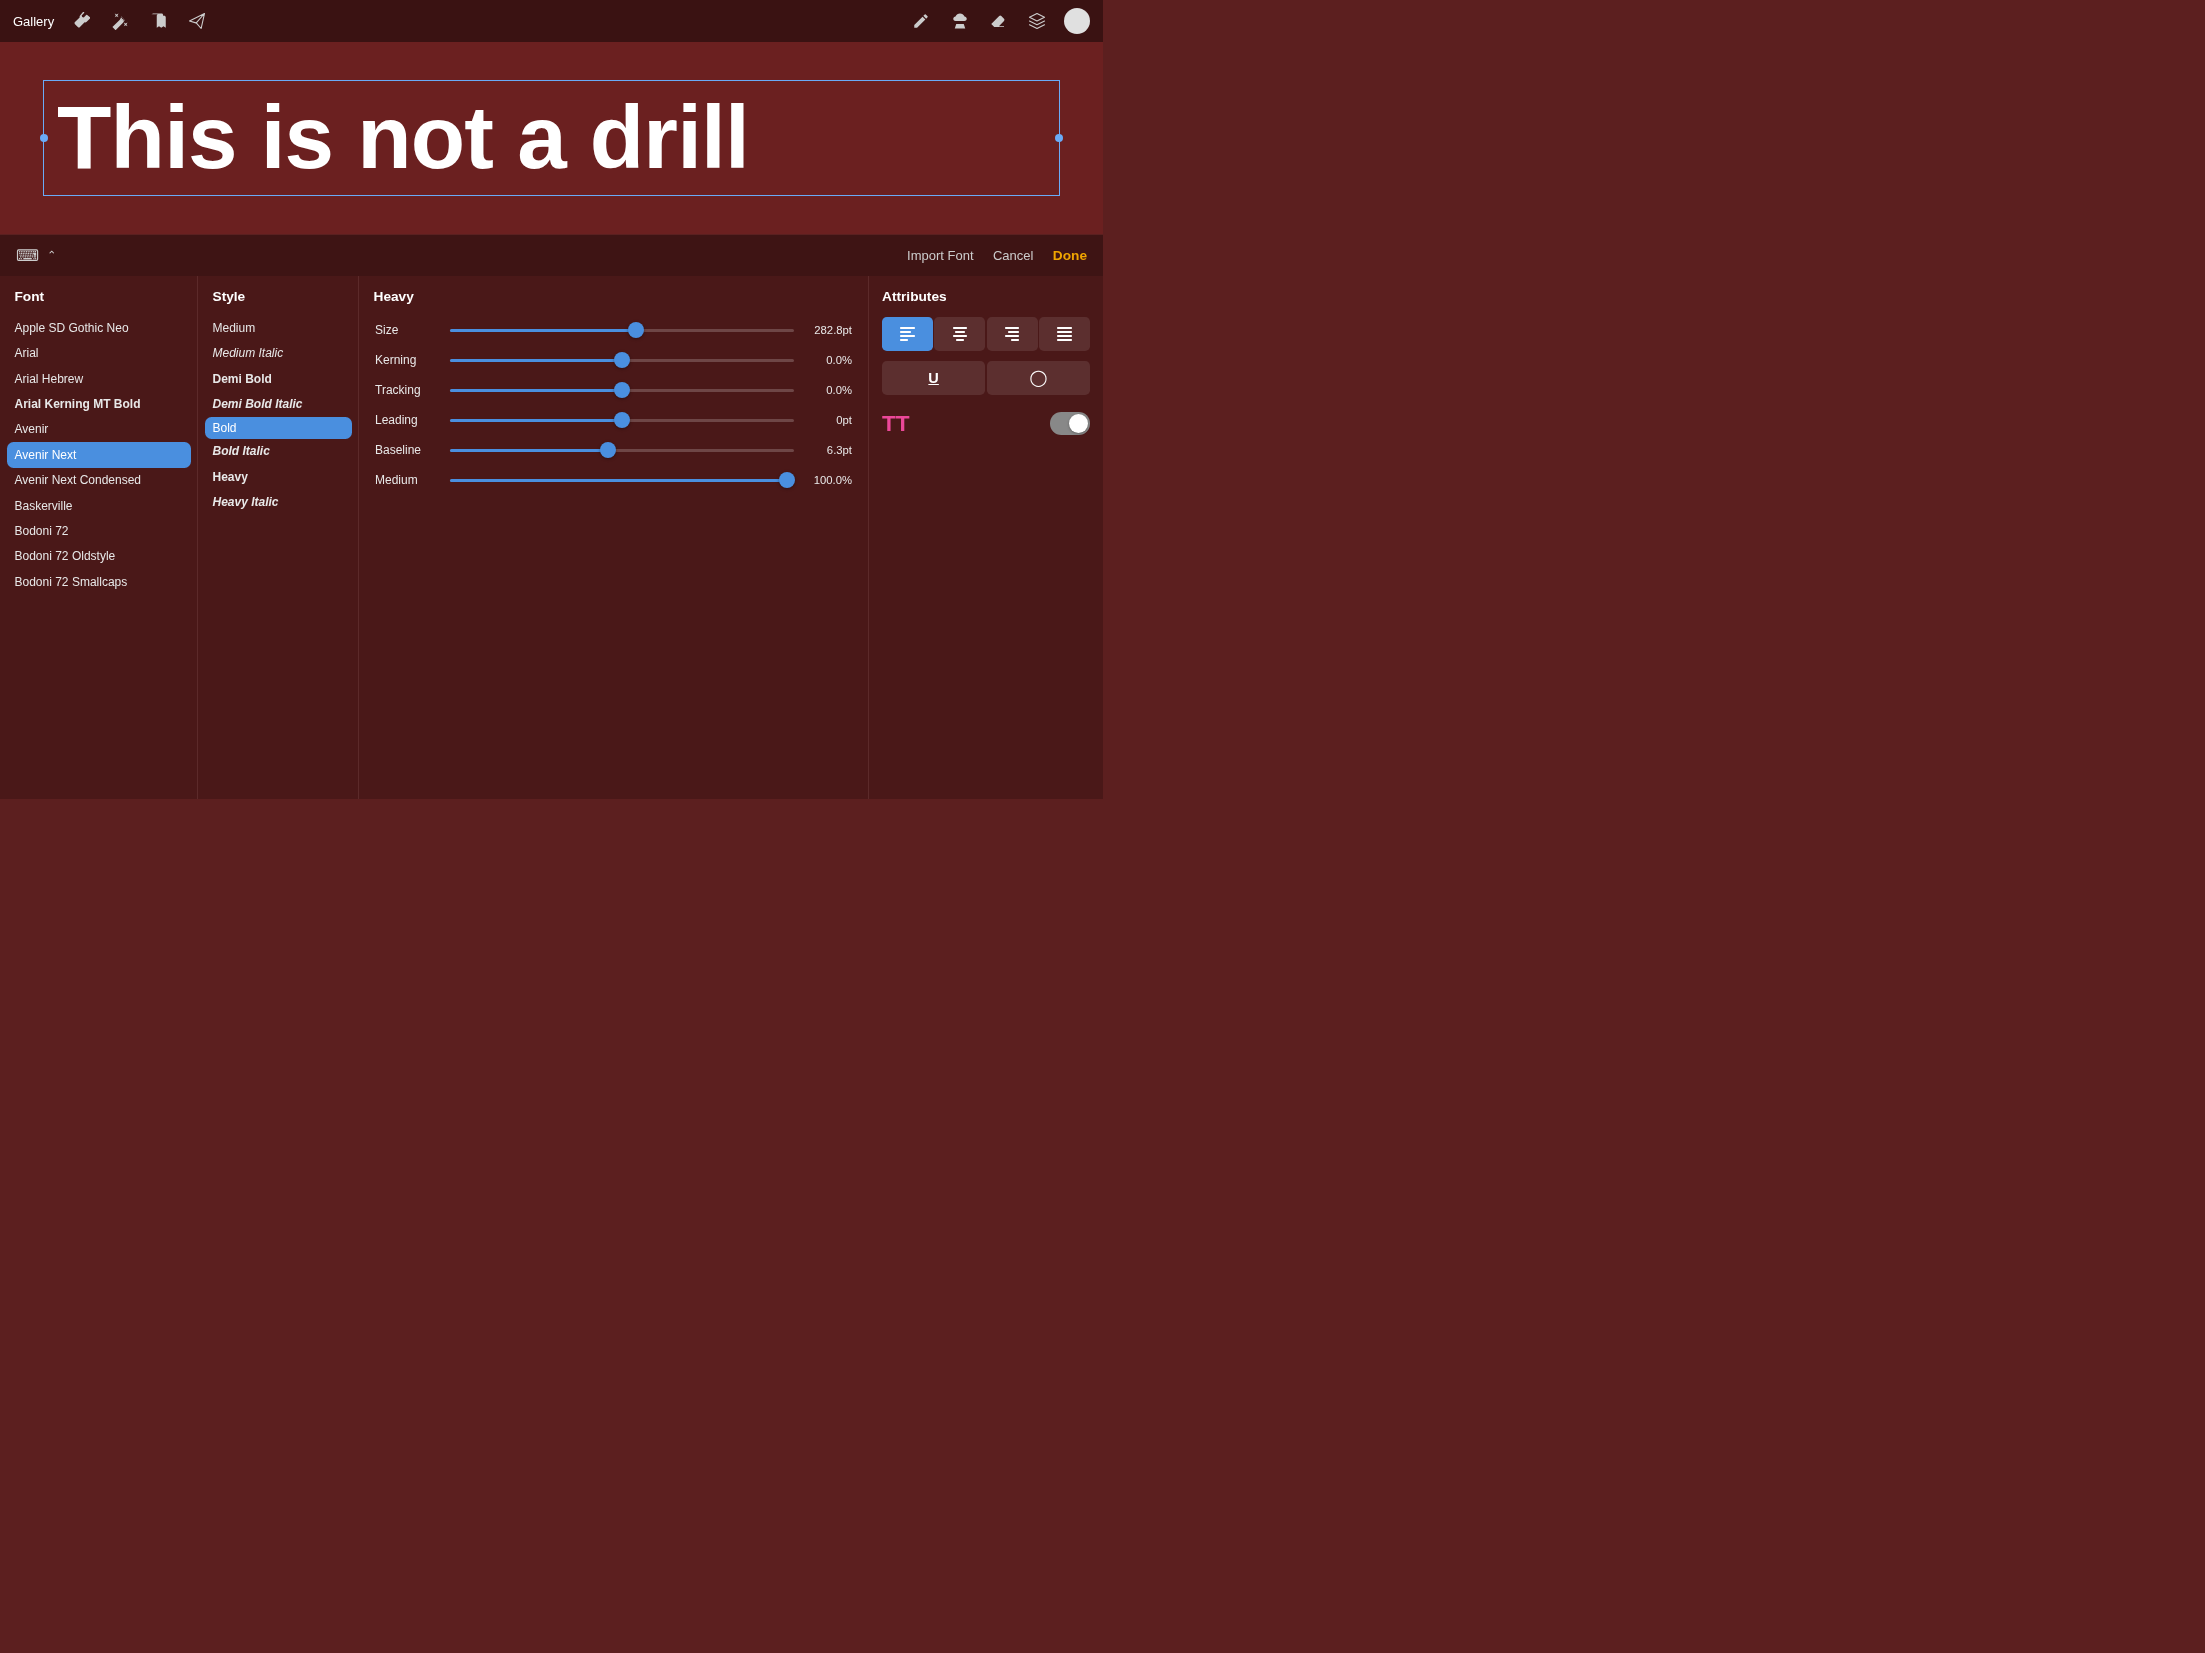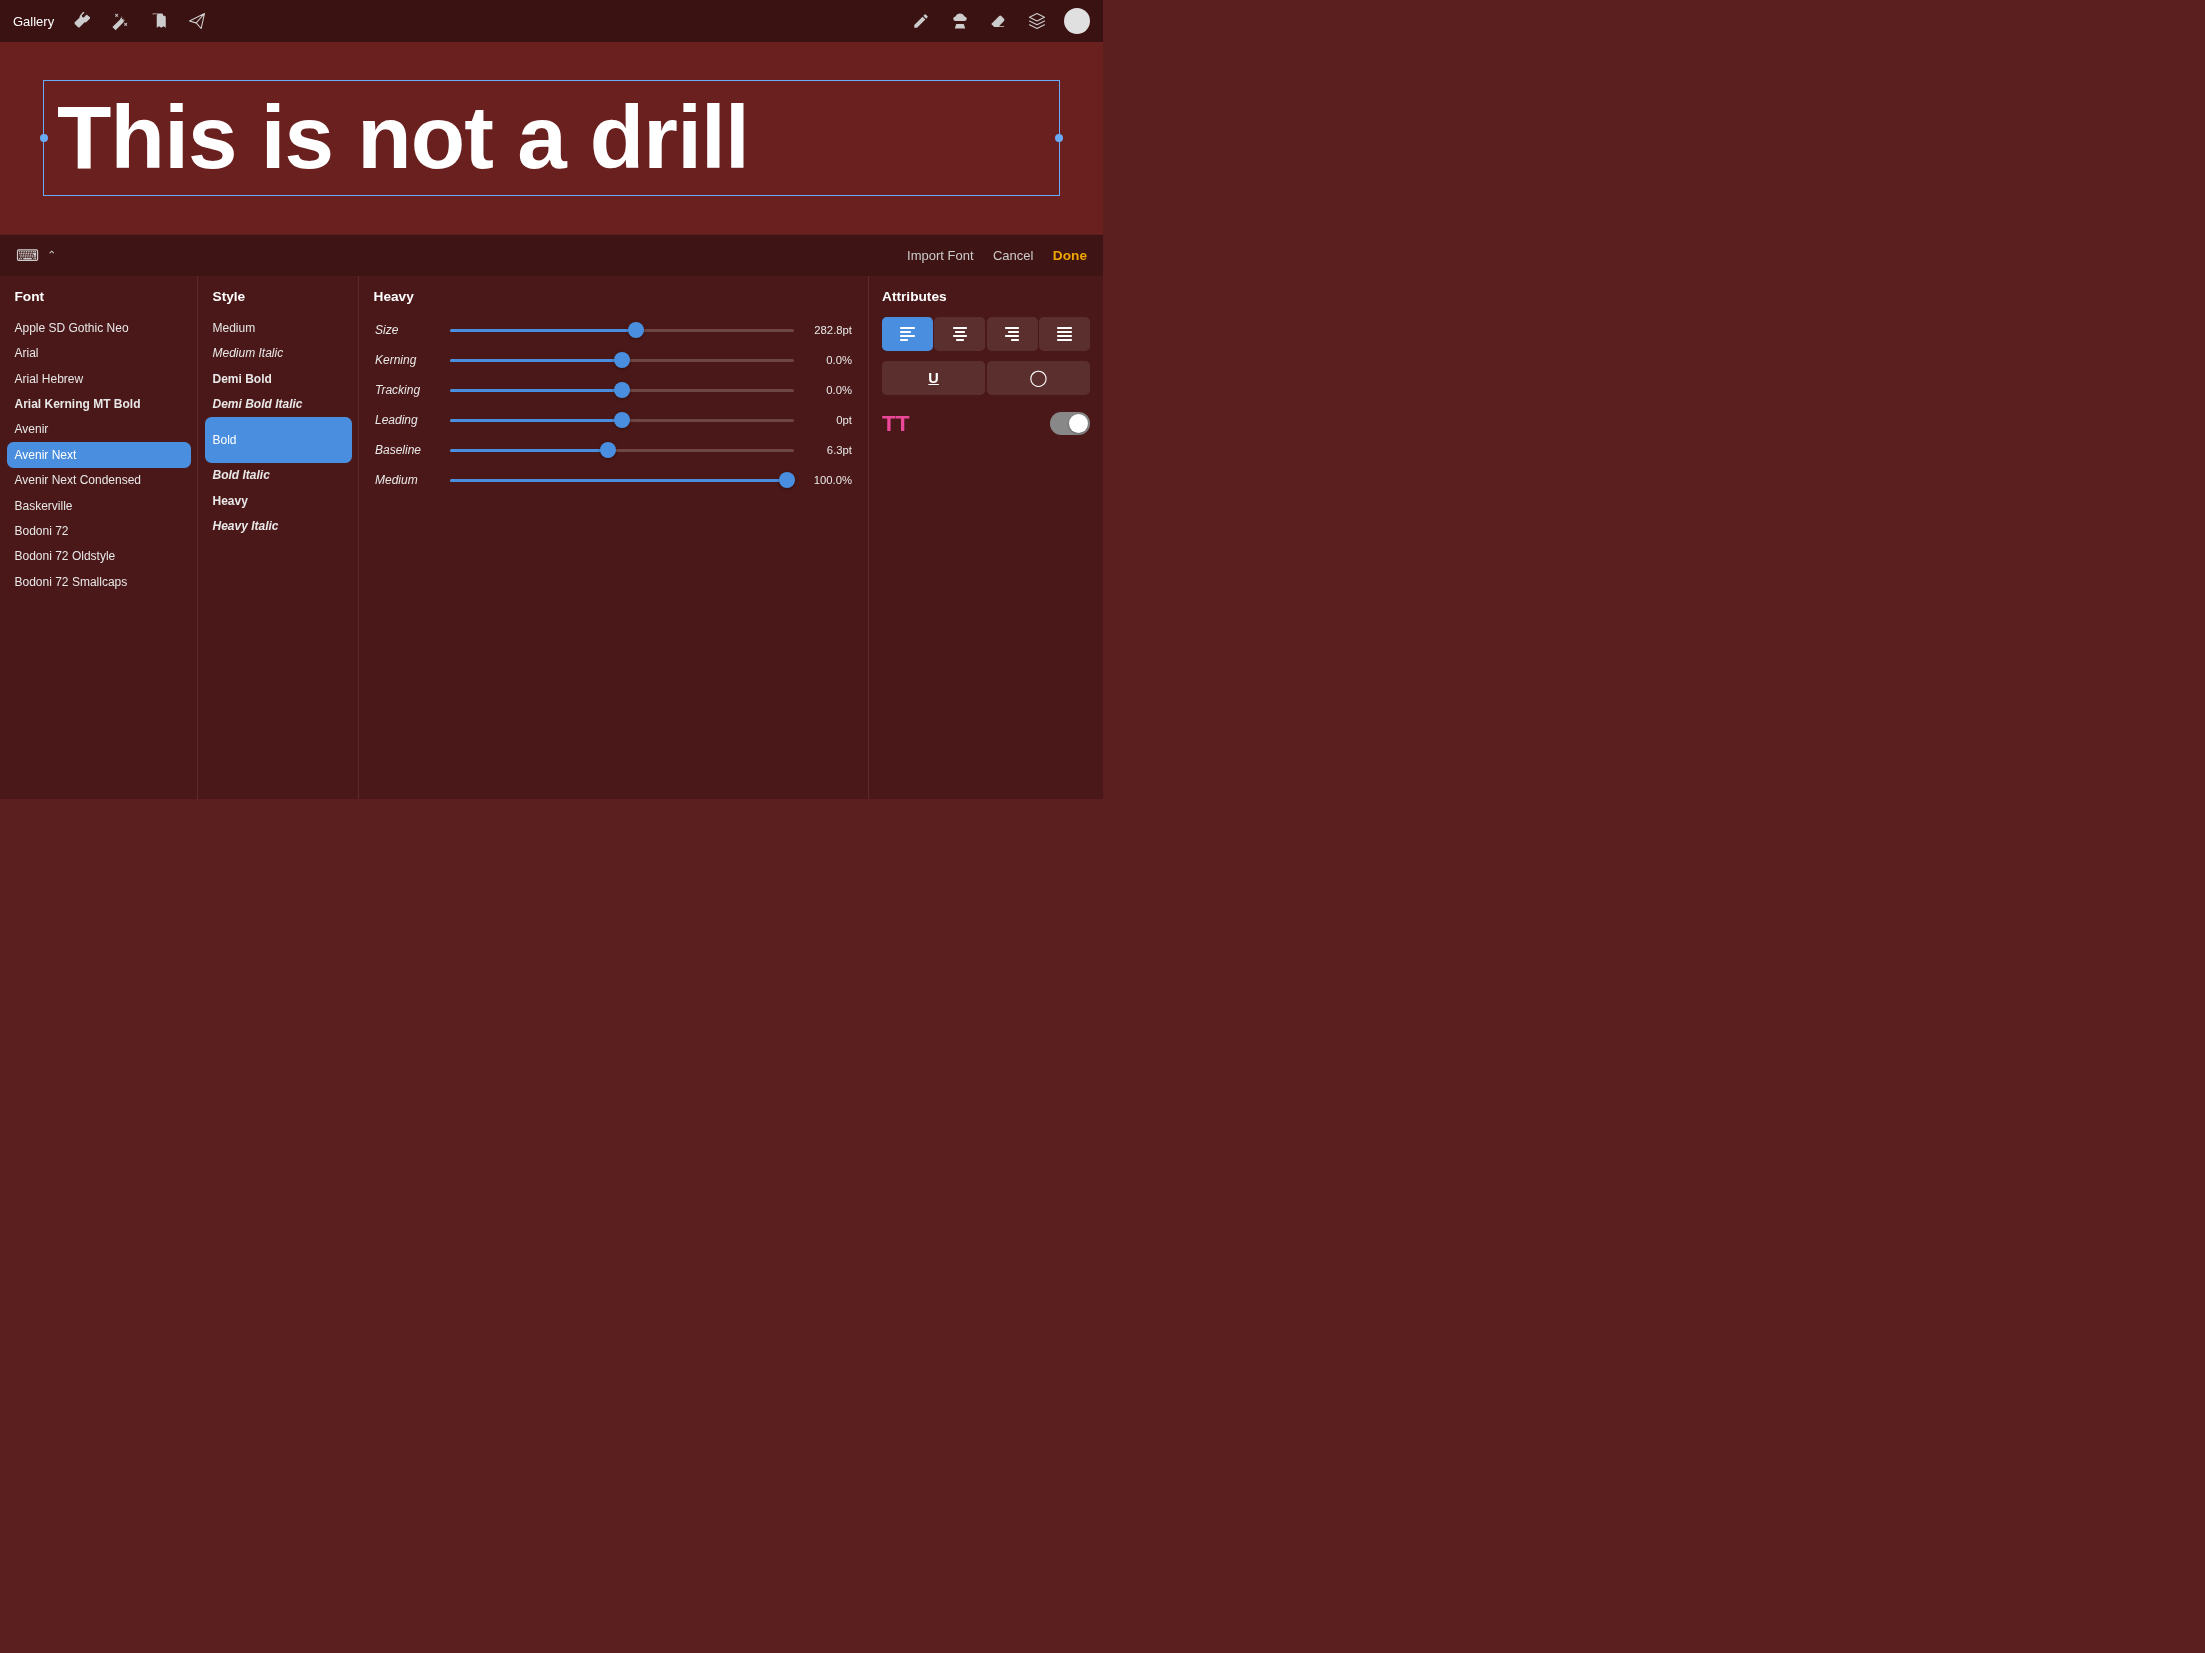--- a/index.html
+++ b/index.html
@@ -195,21 +195,21 @@
       color: #e8e8e8;
       cursor: pointer;
     }
     .style-item.italic-text { font-style: italic; }
     .style-item.bold-text { font-weight: 700; }
     .style-item.selected {
       background: #4a8fdf;
       color: #fff;
       border-radius: 6.5px;
       margin: 0 6.5px;
-      padding: 16px 8px;
+      padding: 4px 8px;
     }
 
     
     .design-column {
       flex: 1;
       background: #4a1818;
       border-right: 0.8px solid #5c2a2a;
       padding: 6.5px 0;
       overflow-y: auto;
     }
@@ -217,21 +217,20 @@
       display: flex;
       align-items: center;
       padding: 8px 16px;
       gap: 9.7px;
     }
     .design-label {
       font-size: 12px;
       color: #e8e8e8;
       width: 65px;
       flex-shrink: 0;
-      font-style: italic;
     }
     .slider-track {
       flex: 1;
       height: 3.2px;
       background: rgba(255,255,255,0.2);
       border-radius: 1.6px;
       position: relative;
     }
     .slider-fill {
       height: 100%;

